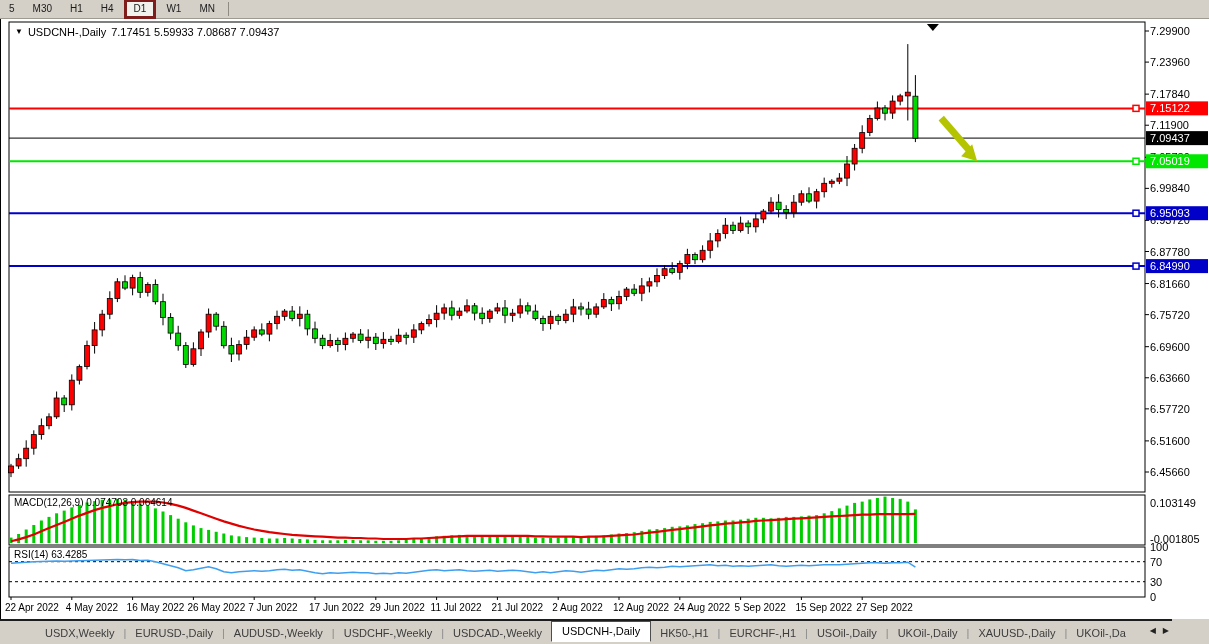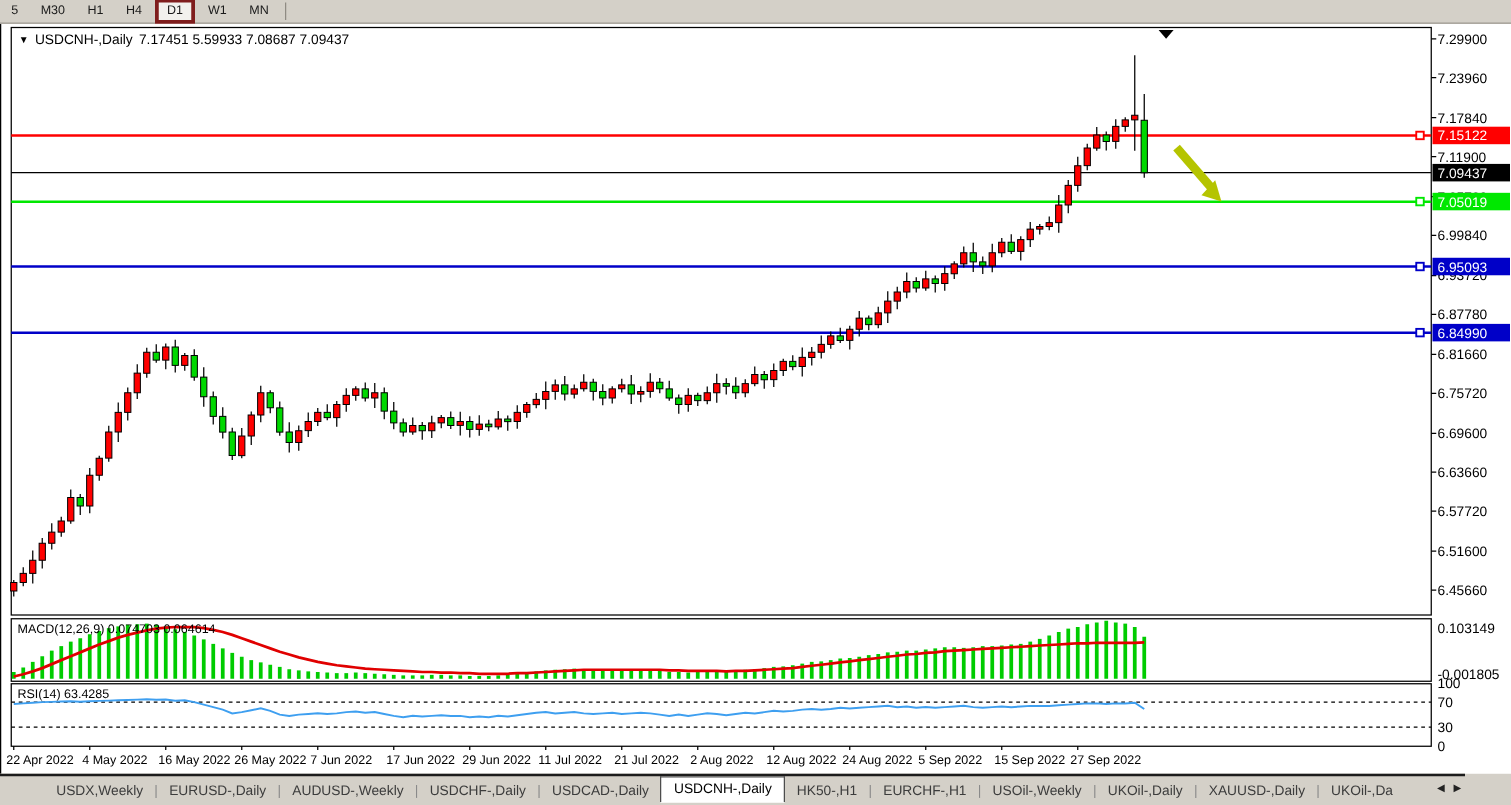--- a/index.html
+++ b/index.html
@@ -535,29 +535,29 @@
   </div>
 </div>
 
 <div id="tabbar">
     <span class="tab">USDX,Weekly</span>
     <span class="tab-sep">|</span>
     <span class="tab">EURUSD-,Daily</span>
     <span class="tab-sep">|</span>
     <span class="tab">AUDUSD-,Weekly</span>
     <span class="tab-sep">|</span>
-    <span class="tab">USDCHF-,Daily</span>
-    <span class="tab-sep">|</span>
-    <span class="tab">USDCAD-,Daily</span>
+    <span class="tab">USDCHF-,Weekly</span>
+    <span class="tab-sep">|</span>
+    <span class="tab">USDCAD-,Weekly</span>
     <span class="tab active">USDCNH-,Daily</span>
     <span class="tab">HK50-,H1</span>
     <span class="tab-sep">|</span>
     <span class="tab">EURCHF-,H1</span>
     <span class="tab-sep">|</span>
-    <span class="tab">USOil-,Weekly</span>
+    <span class="tab">USOil-,Daily</span>
     <span class="tab-sep">|</span>
     <span class="tab">UKOil-,Daily</span>
     <span class="tab-sep">|</span>
     <span class="tab">XAUUSD-,Daily</span>
     <span class="tab-sep">|</span>
     <span class="tab">UKOil-,Da</span>
     <span id="tab-scroll">
       <span>◀</span>
       <span>▶</span>
     </span>

